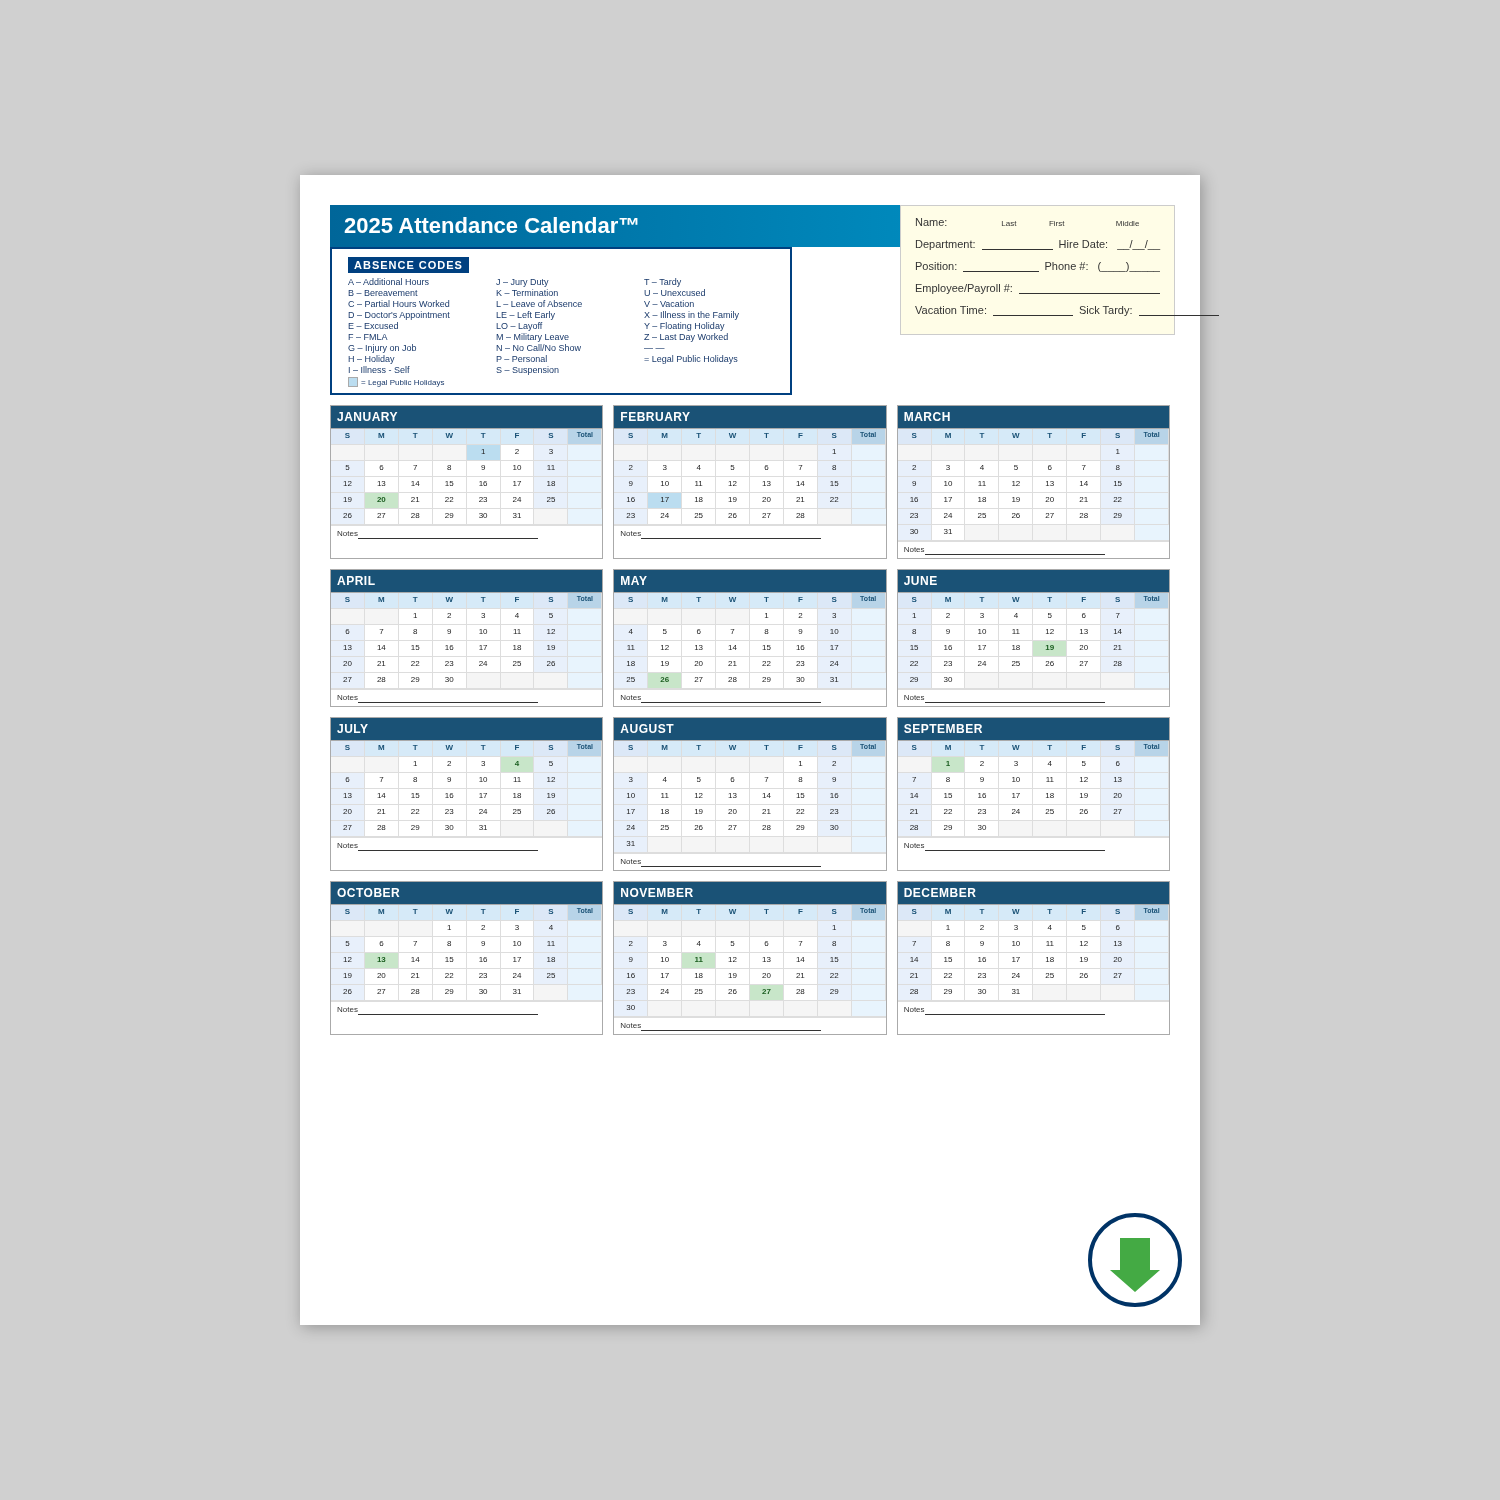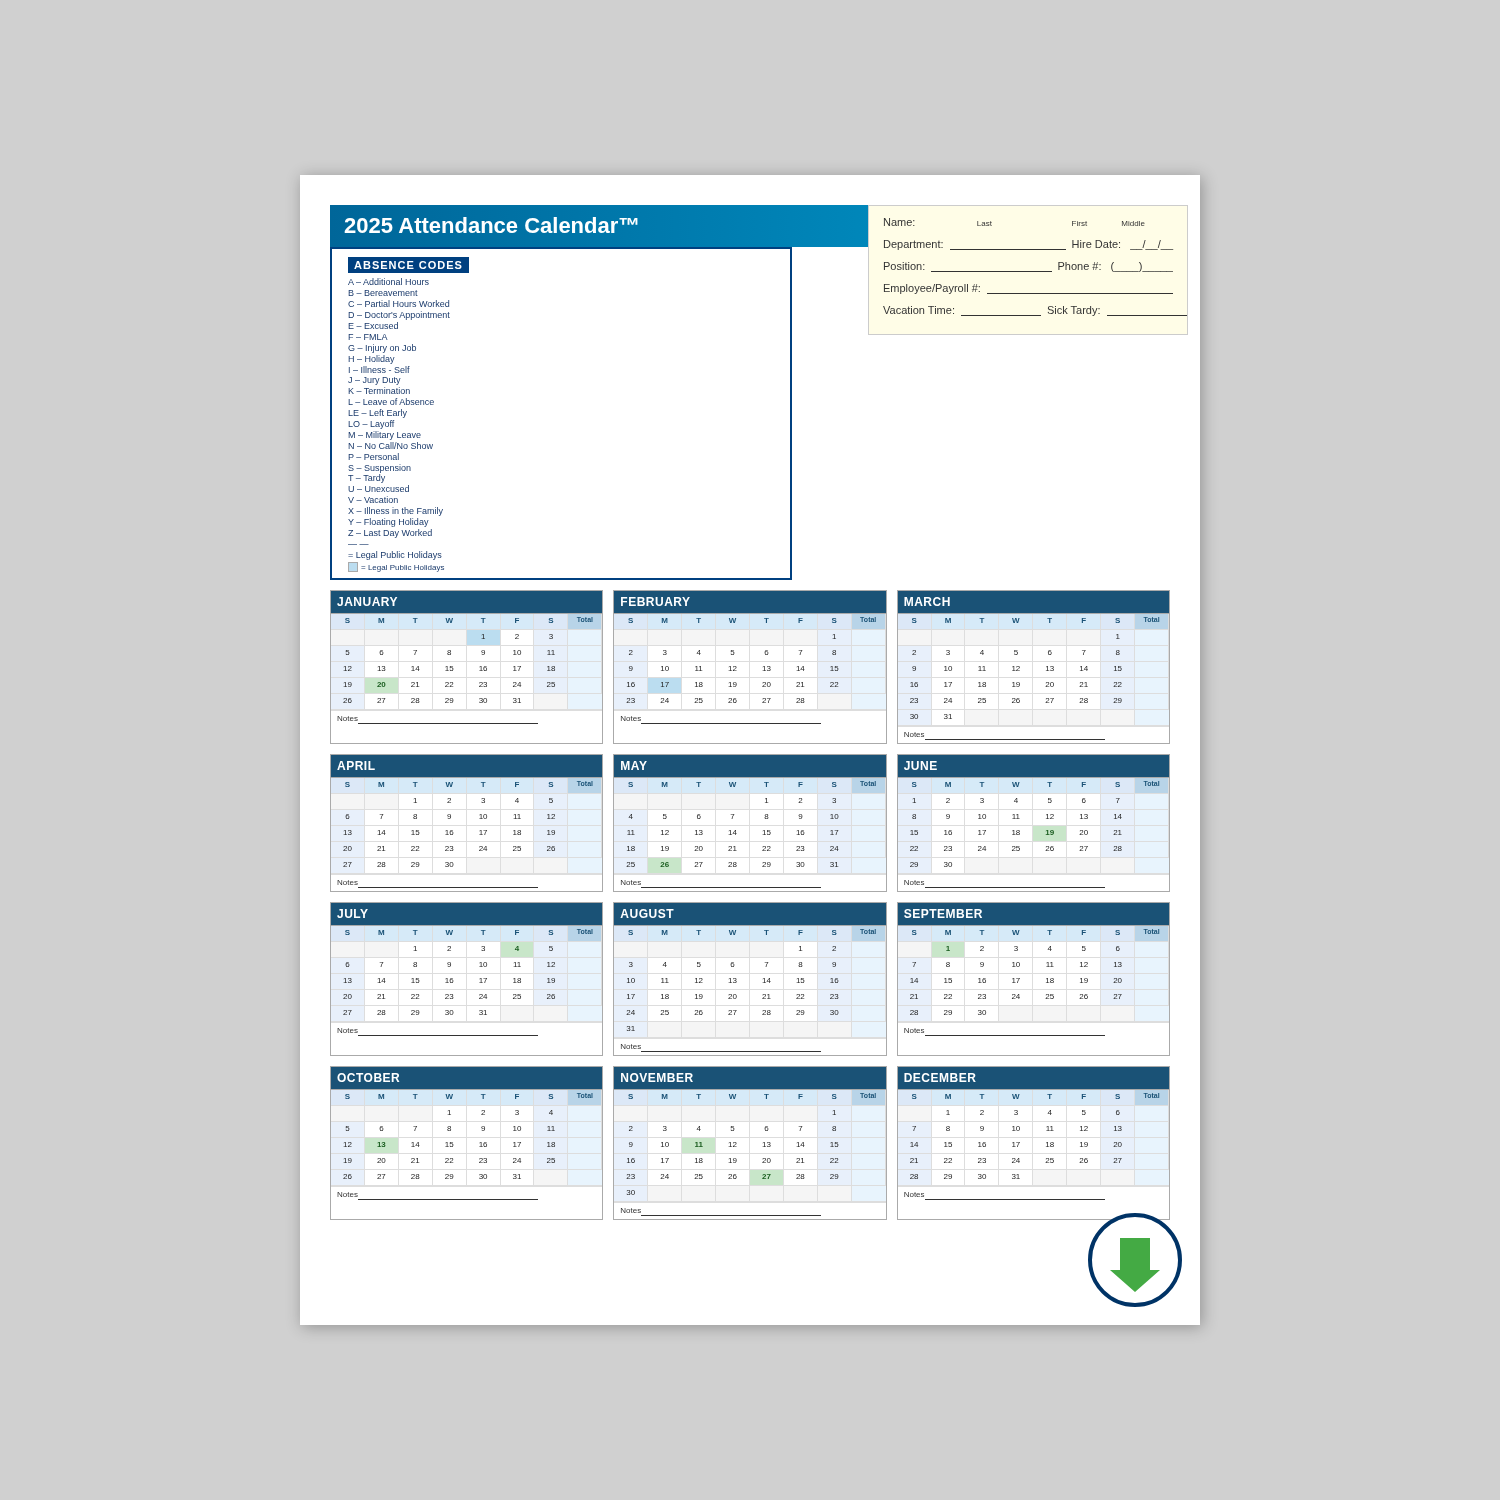--- a/index.html
+++ b/index.html
@@ -39,41 +39,41 @@
       color: white;
       font-weight: bold;
       font-size: 11px;
       letter-spacing: 1px;
       padding: 2px 6px;
       margin-bottom: 4px;
       display: inline-block;
     }
     .absence-codes-grid {
       display: grid;
-      grid-template-columns: 1fr;
+      grid-template-columns: 1fr 1fr 1fr;
       gap: 0 18px;
       font-size: 9px;
       color: #1a3a6b;
     }
     .absence-codes-grid .col {
       display: flex;
       flex-direction: column;
       gap: 1px;
     }
     
     .employee-info {
       background: #fffde7;
       border: 1px solid #ccc;
       padding: 10px 14px;
       font-size: 11px;
       color: #333;
       position: absolute;
       top: 30px;
-      right: 12px;
-      width: 320px;
+      right: 25px;
+      width: 275px;
     }
     .info-row {
       display: flex;
       align-items: flex-end;
       margin-bottom: 8px;
       gap: 6px;
     }
     .info-label { white-space: nowrap; font-size: 11px; }
     .info-line {
       border-bottom: 1px solid #333;
@@ -216,21 +216,21 @@
     </div>
   </div>
 
   <div class="employee-info">
     <div class="info-row">
       <span class="info-label">Name:</span>
       <div style="flex:1; display:flex; flex-direction:column; align-items:center; gap:1px;">
         <div class="info-line"></div>
         <span style="font-size:8px;margin-left:46px;">Last</span>
       </div>
-      <div style="flex:1; display:flex; flex-direction:column; align-items:flex-end; gap:1px;">
+      <div style="flex:1; display:flex; flex-direction:column; align-items:center; gap:1px;">
         <div class="info-line"></div>
         <span style="font-size:8px;">First</span>
       </div>
       <div style="flex:1; display:flex; flex-direction:column; align-items:center; gap:1px;">
         <div class="info-line"></div>
         <span style="font-size:8px;">Middle</span>
       </div>
     </div>
     <div class="info-row">
       <span class="info-label">Department:</span>

